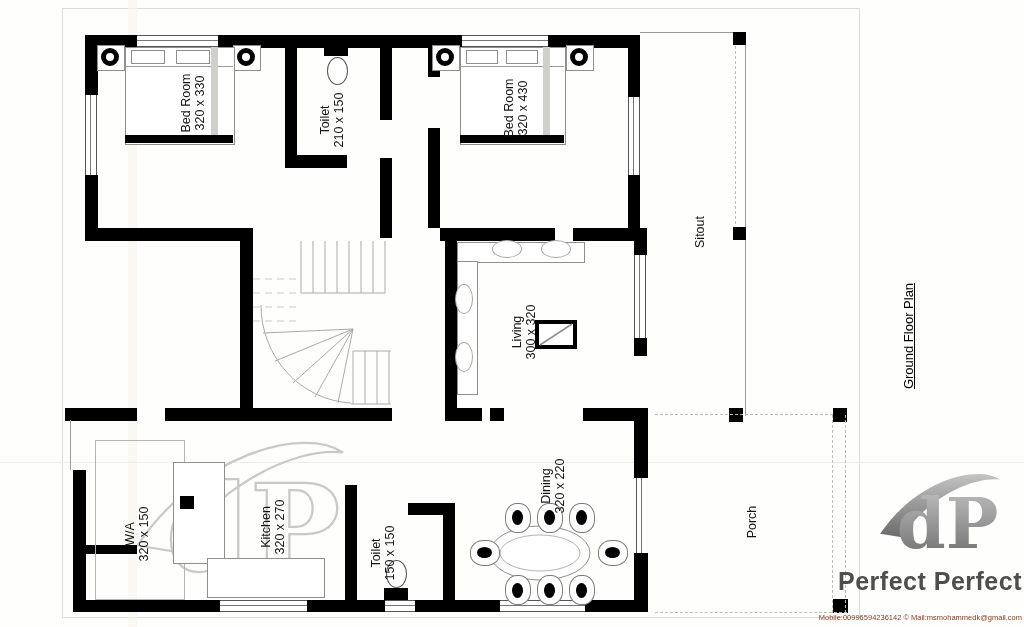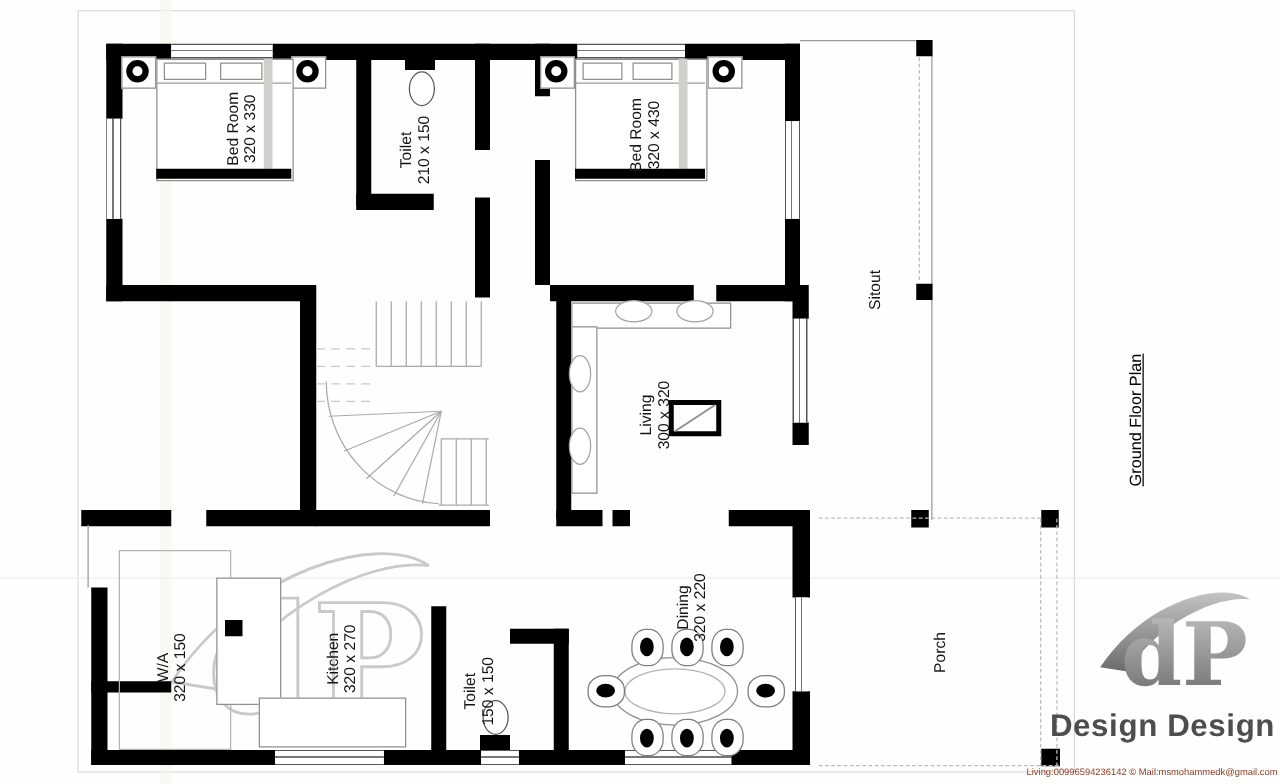--- a/index.html
+++ b/index.html
@@ -272,16 +272,16 @@
   <svg style="left:862px;top:462px;" width="150" height="105" viewBox="0 0 160 120">
     <defs>
       <linearGradient id="lg" x1="0" y1="0" x2="0" y2="1">
         <stop offset="0" stop-color="#c4c4c4"></stop>
         <stop offset="1" stop-color="#6b6b6b"></stop>
       </linearGradient>
     </defs>
     <path d="M15,82 C55,22 125,2 152,20 C118,16 65,45 40,86 Z" fill="url(#lg)"></path>
     <text x="34" y="98" font-family="DejaVu Serif, serif" font-weight="bold" font-size="80" fill="url(#lg)">dP</text>
   </svg>
-  <div class="logo-text">Design Design</div>
-  <div class="contact">Living:00996594236142 © Mail:msmohammedk@gmail.com</div>
+  <div class="logo-text">Perfect Perfect</div>
+  <div class="contact">Mobile:00996594236142 © Mail:msmohammedk@gmail.com</div>
 
 </div>
 
 </body></html>

